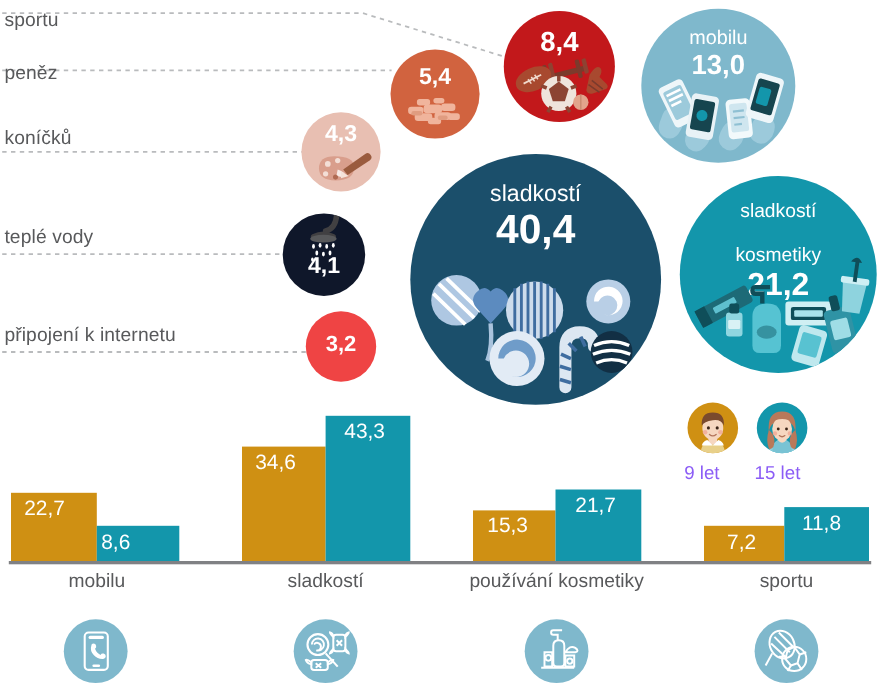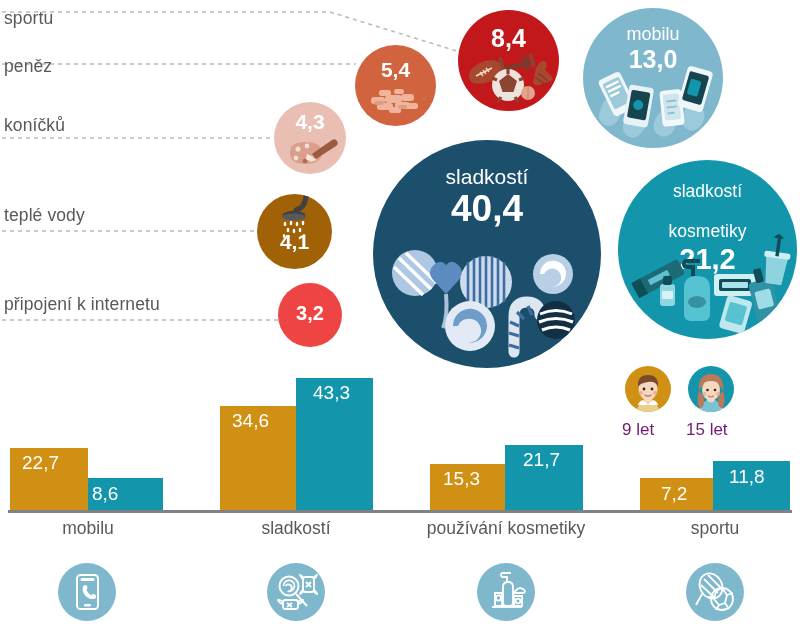--- a/index.html
+++ b/index.html
@@ -25,21 +25,21 @@
   }
   .bub .cap{font-size:17px;line-height:1.05;font-weight:400;text-align:center;}
   .bub .val{font-weight:700;line-height:1.05;text-align:center;}
 
   .b-sportu{left:458px;top:10px;width:101px;height:101px;background:#c2181b;}
   .b-sportu .val{font-size:25px;margin-top:15px;}
   .b-penez{left:355px;top:45px;width:81px;height:81px;background:#d1633f;}
   .b-penez .val{font-size:21px;margin-top:14px;}
   .b-konicku{left:274px;top:102px;width:72px;height:72px;background:#e8bfb2;}
   .b-konicku .val{font-size:21px;margin-top:9px;}
-  .b-voda{left:257px;top:194px;width:75px;height:75px;background:#a16207;}
+  .b-voda{left:257px;top:194px;width:75px;height:75px;background:#0f172a;}
   .b-voda .val{font-size:21px;margin-top:37px;}
   .b-net{left:278px;top:283px;width:64px;height:64px;background:#ef4444;}
   .b-net .val{font-size:20px;margin-top:20px;}
   .b-sladkosti{left:373px;top:140px;width:228px;height:228px;background:#1b4f6b;}
   .b-sladkosti .cap{font-size:21px;margin-top:26px;}
   .b-sladkosti .val{font-size:37px;margin-top:2px;}
   .b-mobilu{left:583px;top:8px;width:140px;height:140px;background:#7fb8cc;}
   .b-mobilu .cap{font-size:18px;margin-top:17px;}
   .b-mobilu .val{font-size:25px;margin-top:2px;}
   .b-kosmetika{left:618px;top:160px;width:179px;height:179px;background:#1396ab;}
@@ -61,21 +61,21 @@
   }
   .icocirc{
     position:absolute;width:58px;height:58px;border-radius:50%;background:#7fb8cc;
   }
   .icocirc svg{position:absolute;left:0;top:0;}
 
   
   .avatar{position:absolute;width:46px;height:46px;border-radius:50%;overflow:hidden;}
   .av-boy{background:#cf9013;}
   .av-girl{background:#1396ab;}
-  .leg-label{position:absolute;color:#701a75;font-size:17px;white-space:nowrap;}
+  .leg-label{position:absolute;color:#8b5cf6;font-size:17px;white-space:nowrap;}
 </style>
 </head>
 <body>
 
 <div class="stage">
 
   <svg class="diag" viewBox="0 0 800 632">
 
     <path d="M2 12 L330 12 L460 52" fill="none" stroke="#b9bbbd" stroke-width="1.6" stroke-dasharray="4 4"></path>
 

